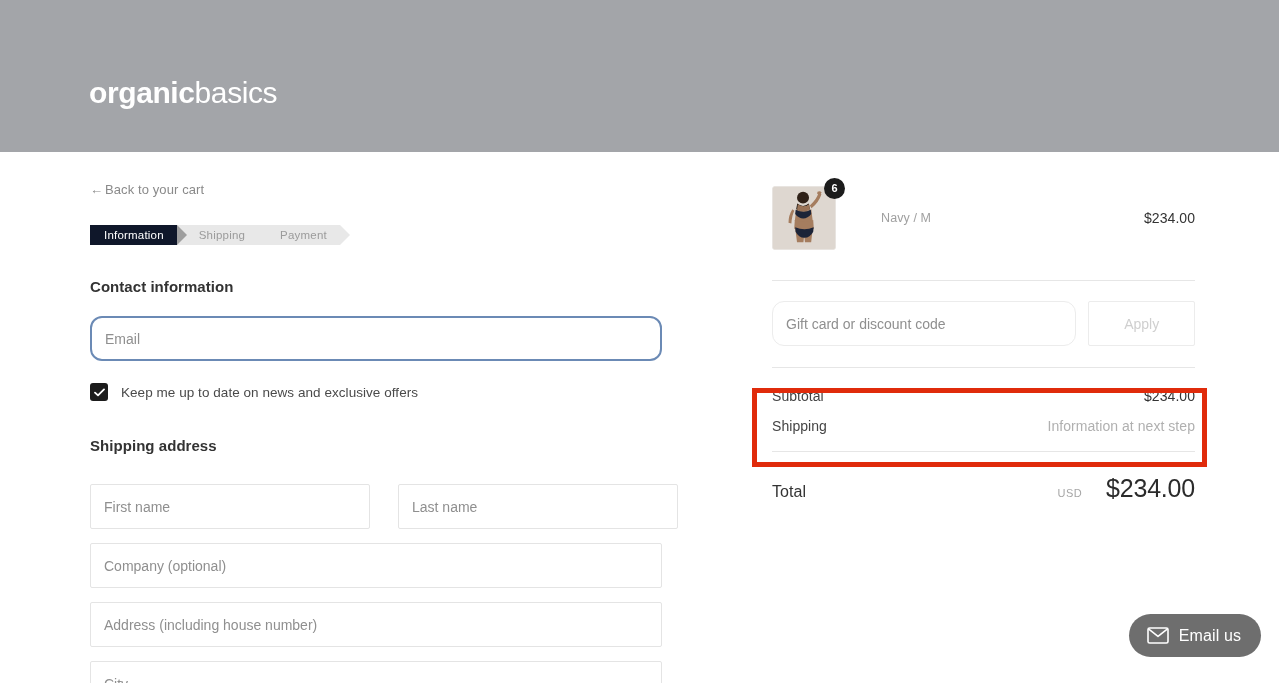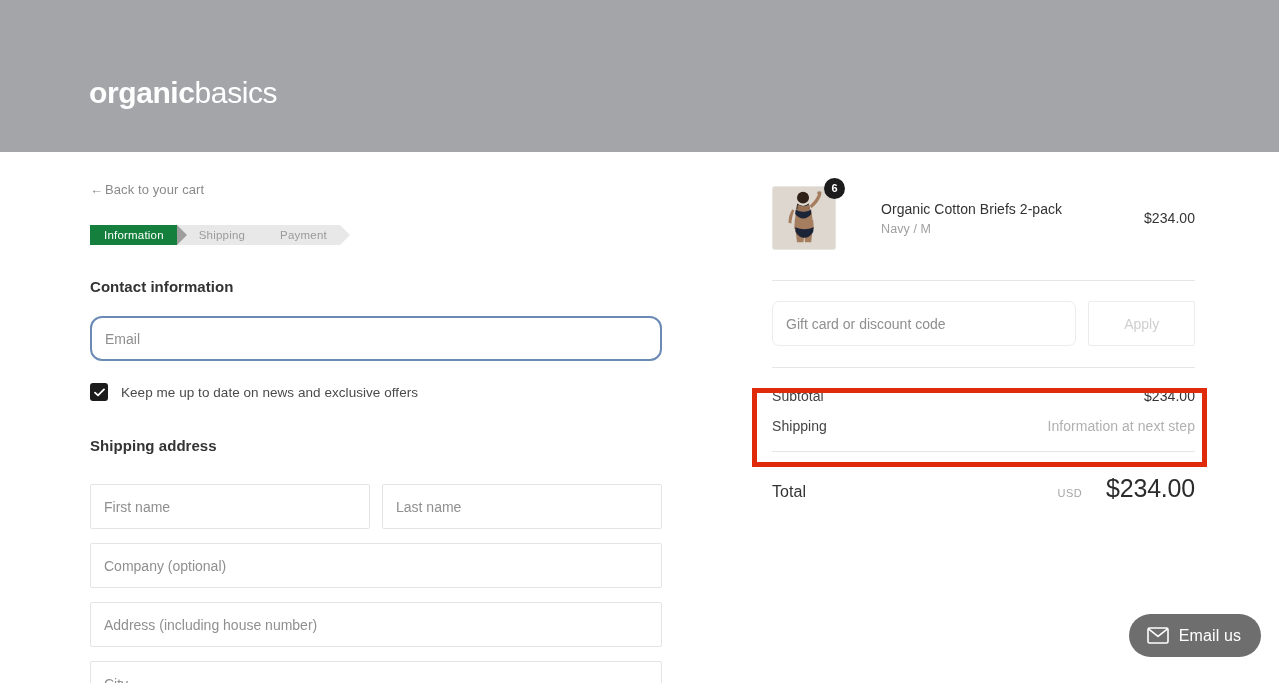--- a/index.html
+++ b/index.html
@@ -99,21 +99,21 @@
     right: -10px;
     top: 0;
     width: 0;
     height: 0;
     border-top: 10px solid transparent;
     border-bottom: 10px solid transparent;
     border-left: 10px solid #e8e8e8;
     z-index: 1;
   }
   .crumb.active {
-    background: #15803d;
+    background: #0f172a;
     color: #ffffff;
   }
   .crumb.active::after {
     border-left-color: #9e9e9e;
     z-index: 3;
   }
   .crumb:first-child { z-index: 4; }
   .crumb:nth-child(2) { z-index: 3; padding-left: 22px; }
   .crumb:nth-child(3) { z-index: 2; padding-left: 22px; }
 
@@ -140,21 +140,21 @@
     outline: none;
     display: block;
   }
   .field::placeholder { color: #8f8f8f; }
   .field.focused {
     border: 2px solid #6b8ab5;
     border-radius: 12px;
   }
   .field-row {
     display: flex;
-    gap: 12px;
+    gap: 28px;
     margin-bottom: 14px;
     margin-top: 30px;
   }
   .field-half { width: 280px; }
   .field-gap { margin-bottom: 14px; }
 
   
   .checkbox-row {
     display: flex;
     align-items: center;
@@ -259,21 +259,21 @@
   }
   .discount-row {
     display: flex;
     gap: 12px;
     padding: 20px 0 21px 0;
   }
   .discount-input {
     width: 316px;
     height: 45px;
     border: 1px solid #ececec;
-    border-radius: 7px;
+    border-radius: 12px;
     background: #ffffff;
     font-family: "Liberation Sans", sans-serif;
     font-size: 14px;
     color: #333333;
     padding: 0 13px;
     outline: none;
   }
   .discount-input::placeholder { color: #8f8f8f; }
   .apply-btn {
     width: 111px;
@@ -433,21 +433,20 @@
             <path d="M23.4 23.6 q8.2 3.9 15.6 0 l0.5 4.2 q-3.6 4.6 -8.3 4.6 q-4.7 0 -8.3 -4.6 z" fill="#1c2438"></path>
             <path d="M22.9 41.6 q9.6 4.2 19.1 0 l-0.5 4.6 q-3.2 6.2 -9.1 6.2 q-5.9 0 -9.1 -6.2 z" fill="#1c2438"></path>
             <path d="M38 19 q7 -6 9 -13 l3 1.6 q-2.6 8.4 -10.2 14.4 z" fill="#a57d5f"></path>
             <path d="M46 5 q2.4 -1.4 4.2 0.6 l-1.6 2.6 q-1.6 -1.6 -3.2 -1 z" fill="#a57d5f"></path>
             <path d="M20 23 q-4 6 -4 14 l3 0.6 q0.4 -8 3 -13.2 z" fill="#a57d5f"></path>
           </svg>
         </div>
         <div class="qty-badge">6</div>
       </div>
       <div class="product-info">
-        <div class="product-name">Organic Cotton Briefs 2-pack</div>
         <div class="product-variant">Navy / M</div>
       </div>
       <div class="product-price">$234.00</div>
     </div>
 
     <div class="divider"></div>
 
     <div class="discount-row">
       <input class="discount-input" type="text" placeholder="Gift card or discount code" style="">
       <button class="apply-btn">Apply</button>

